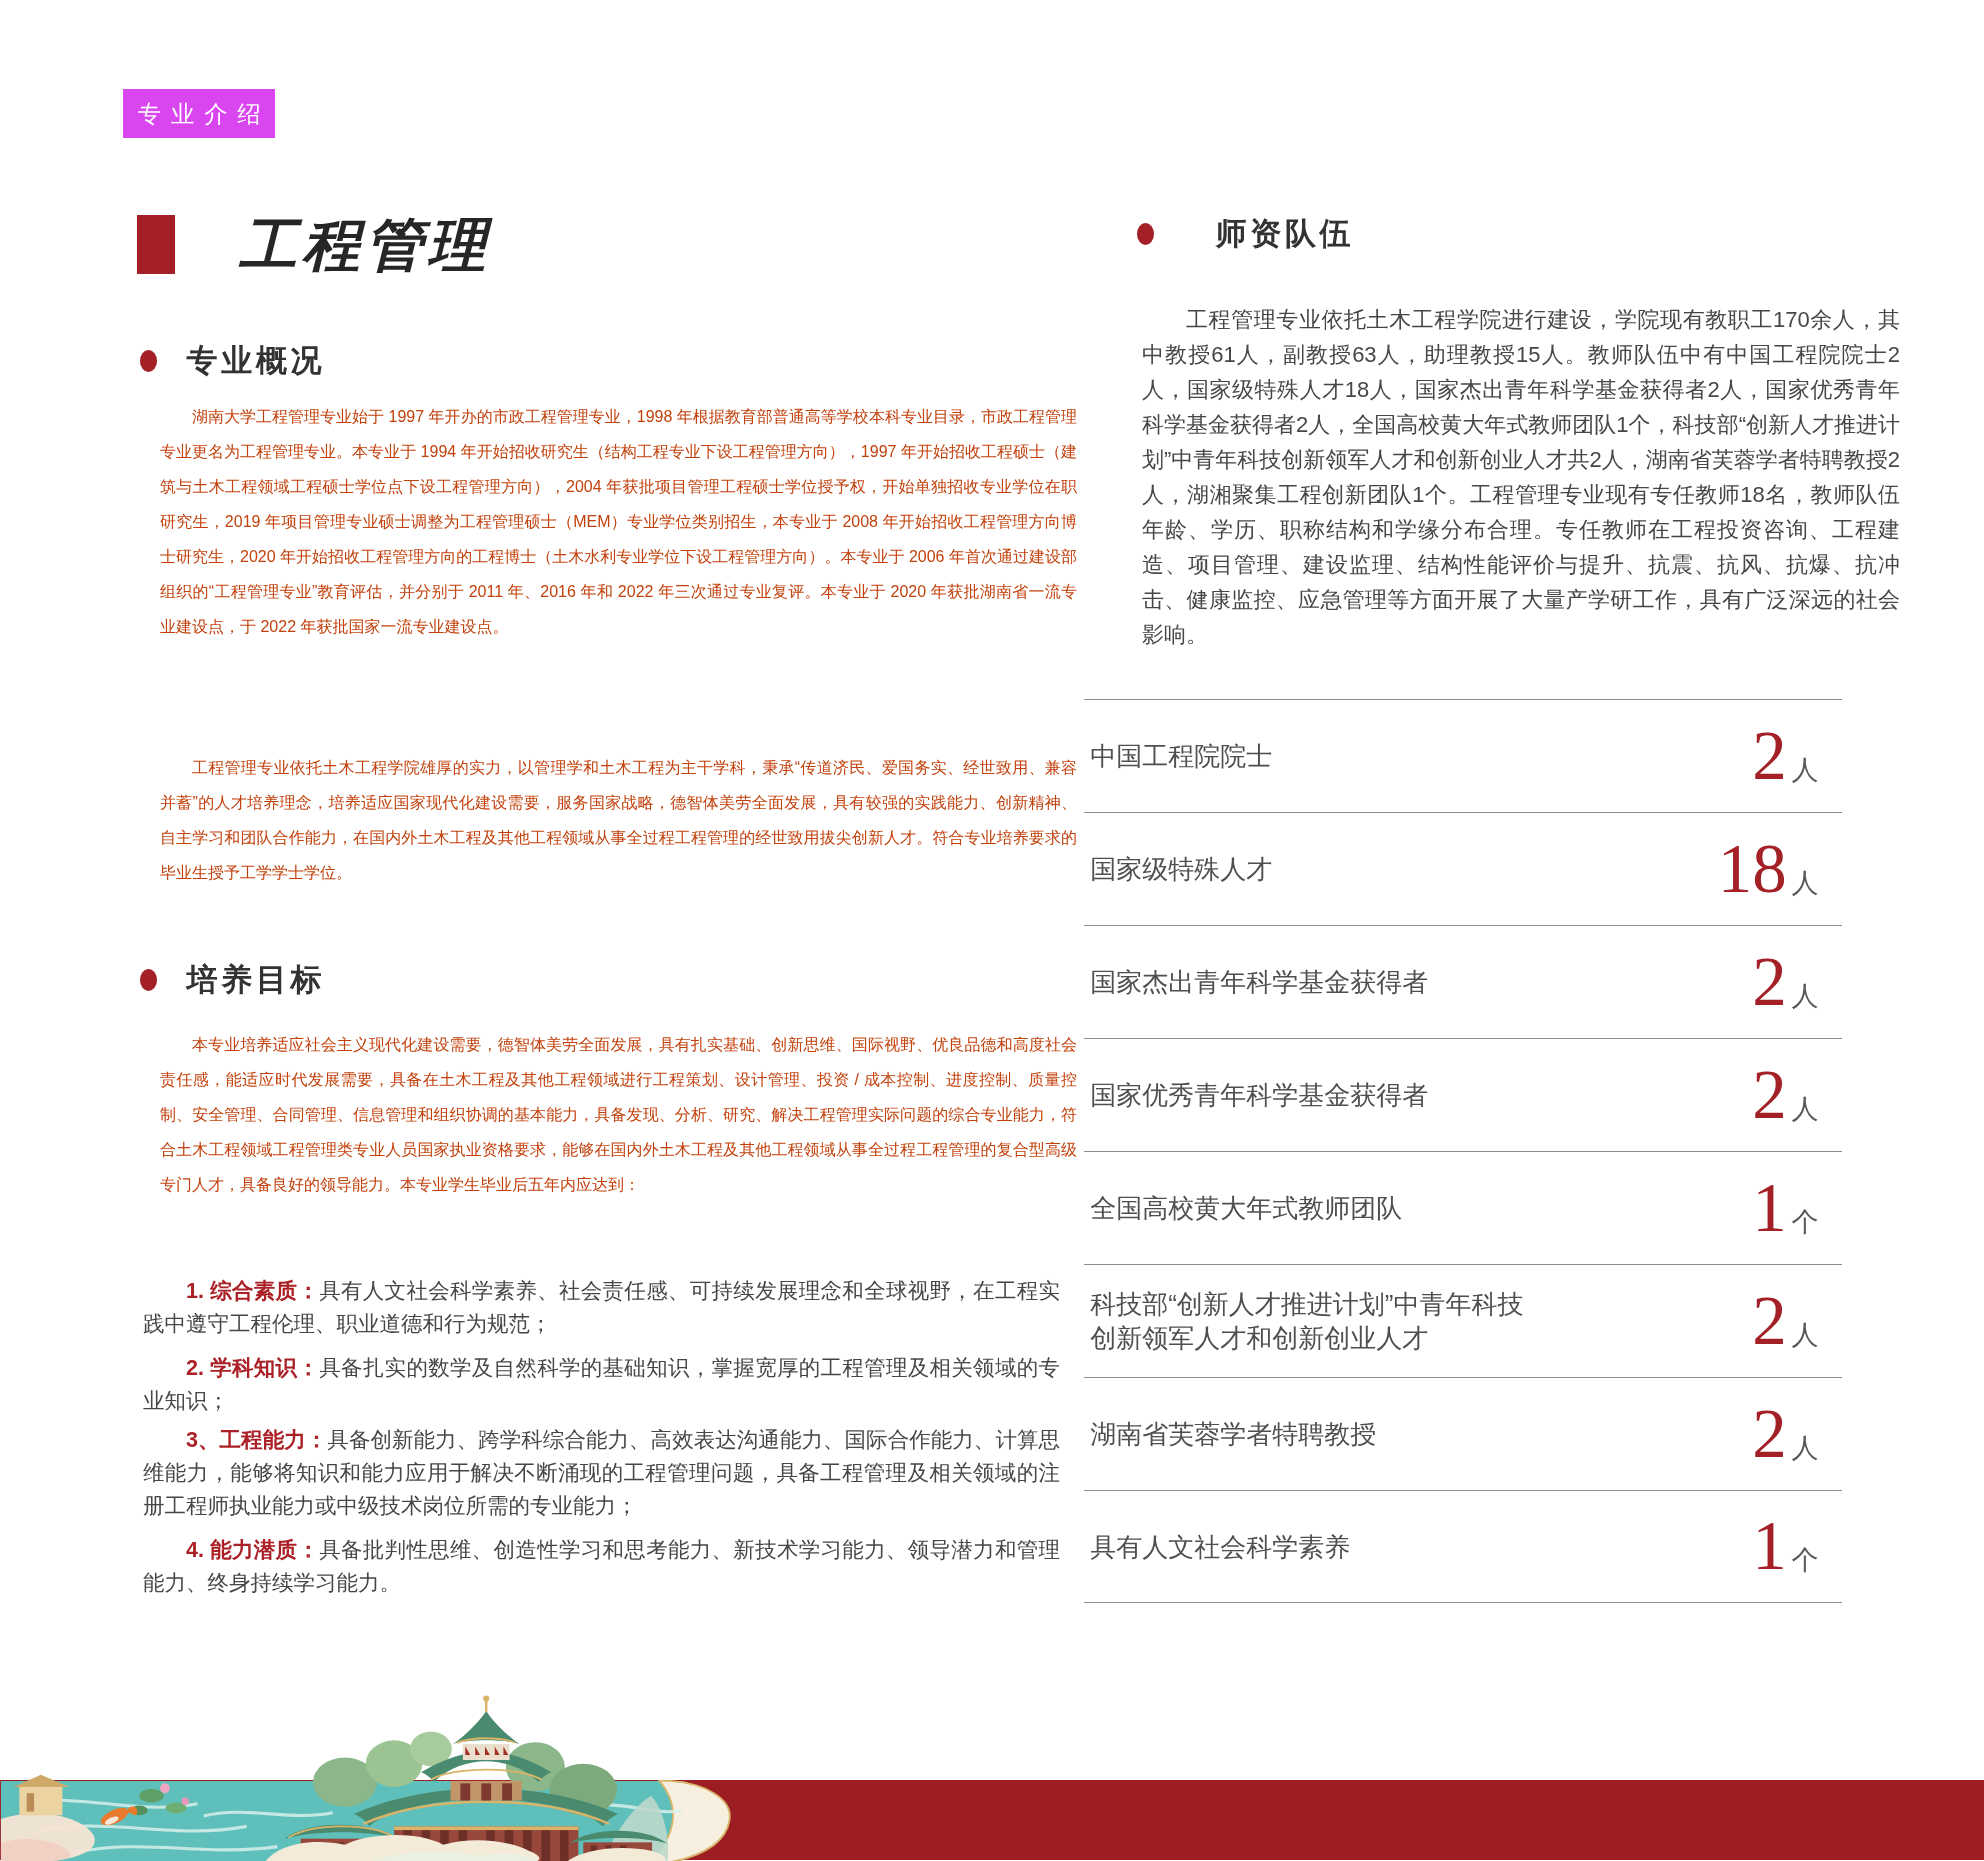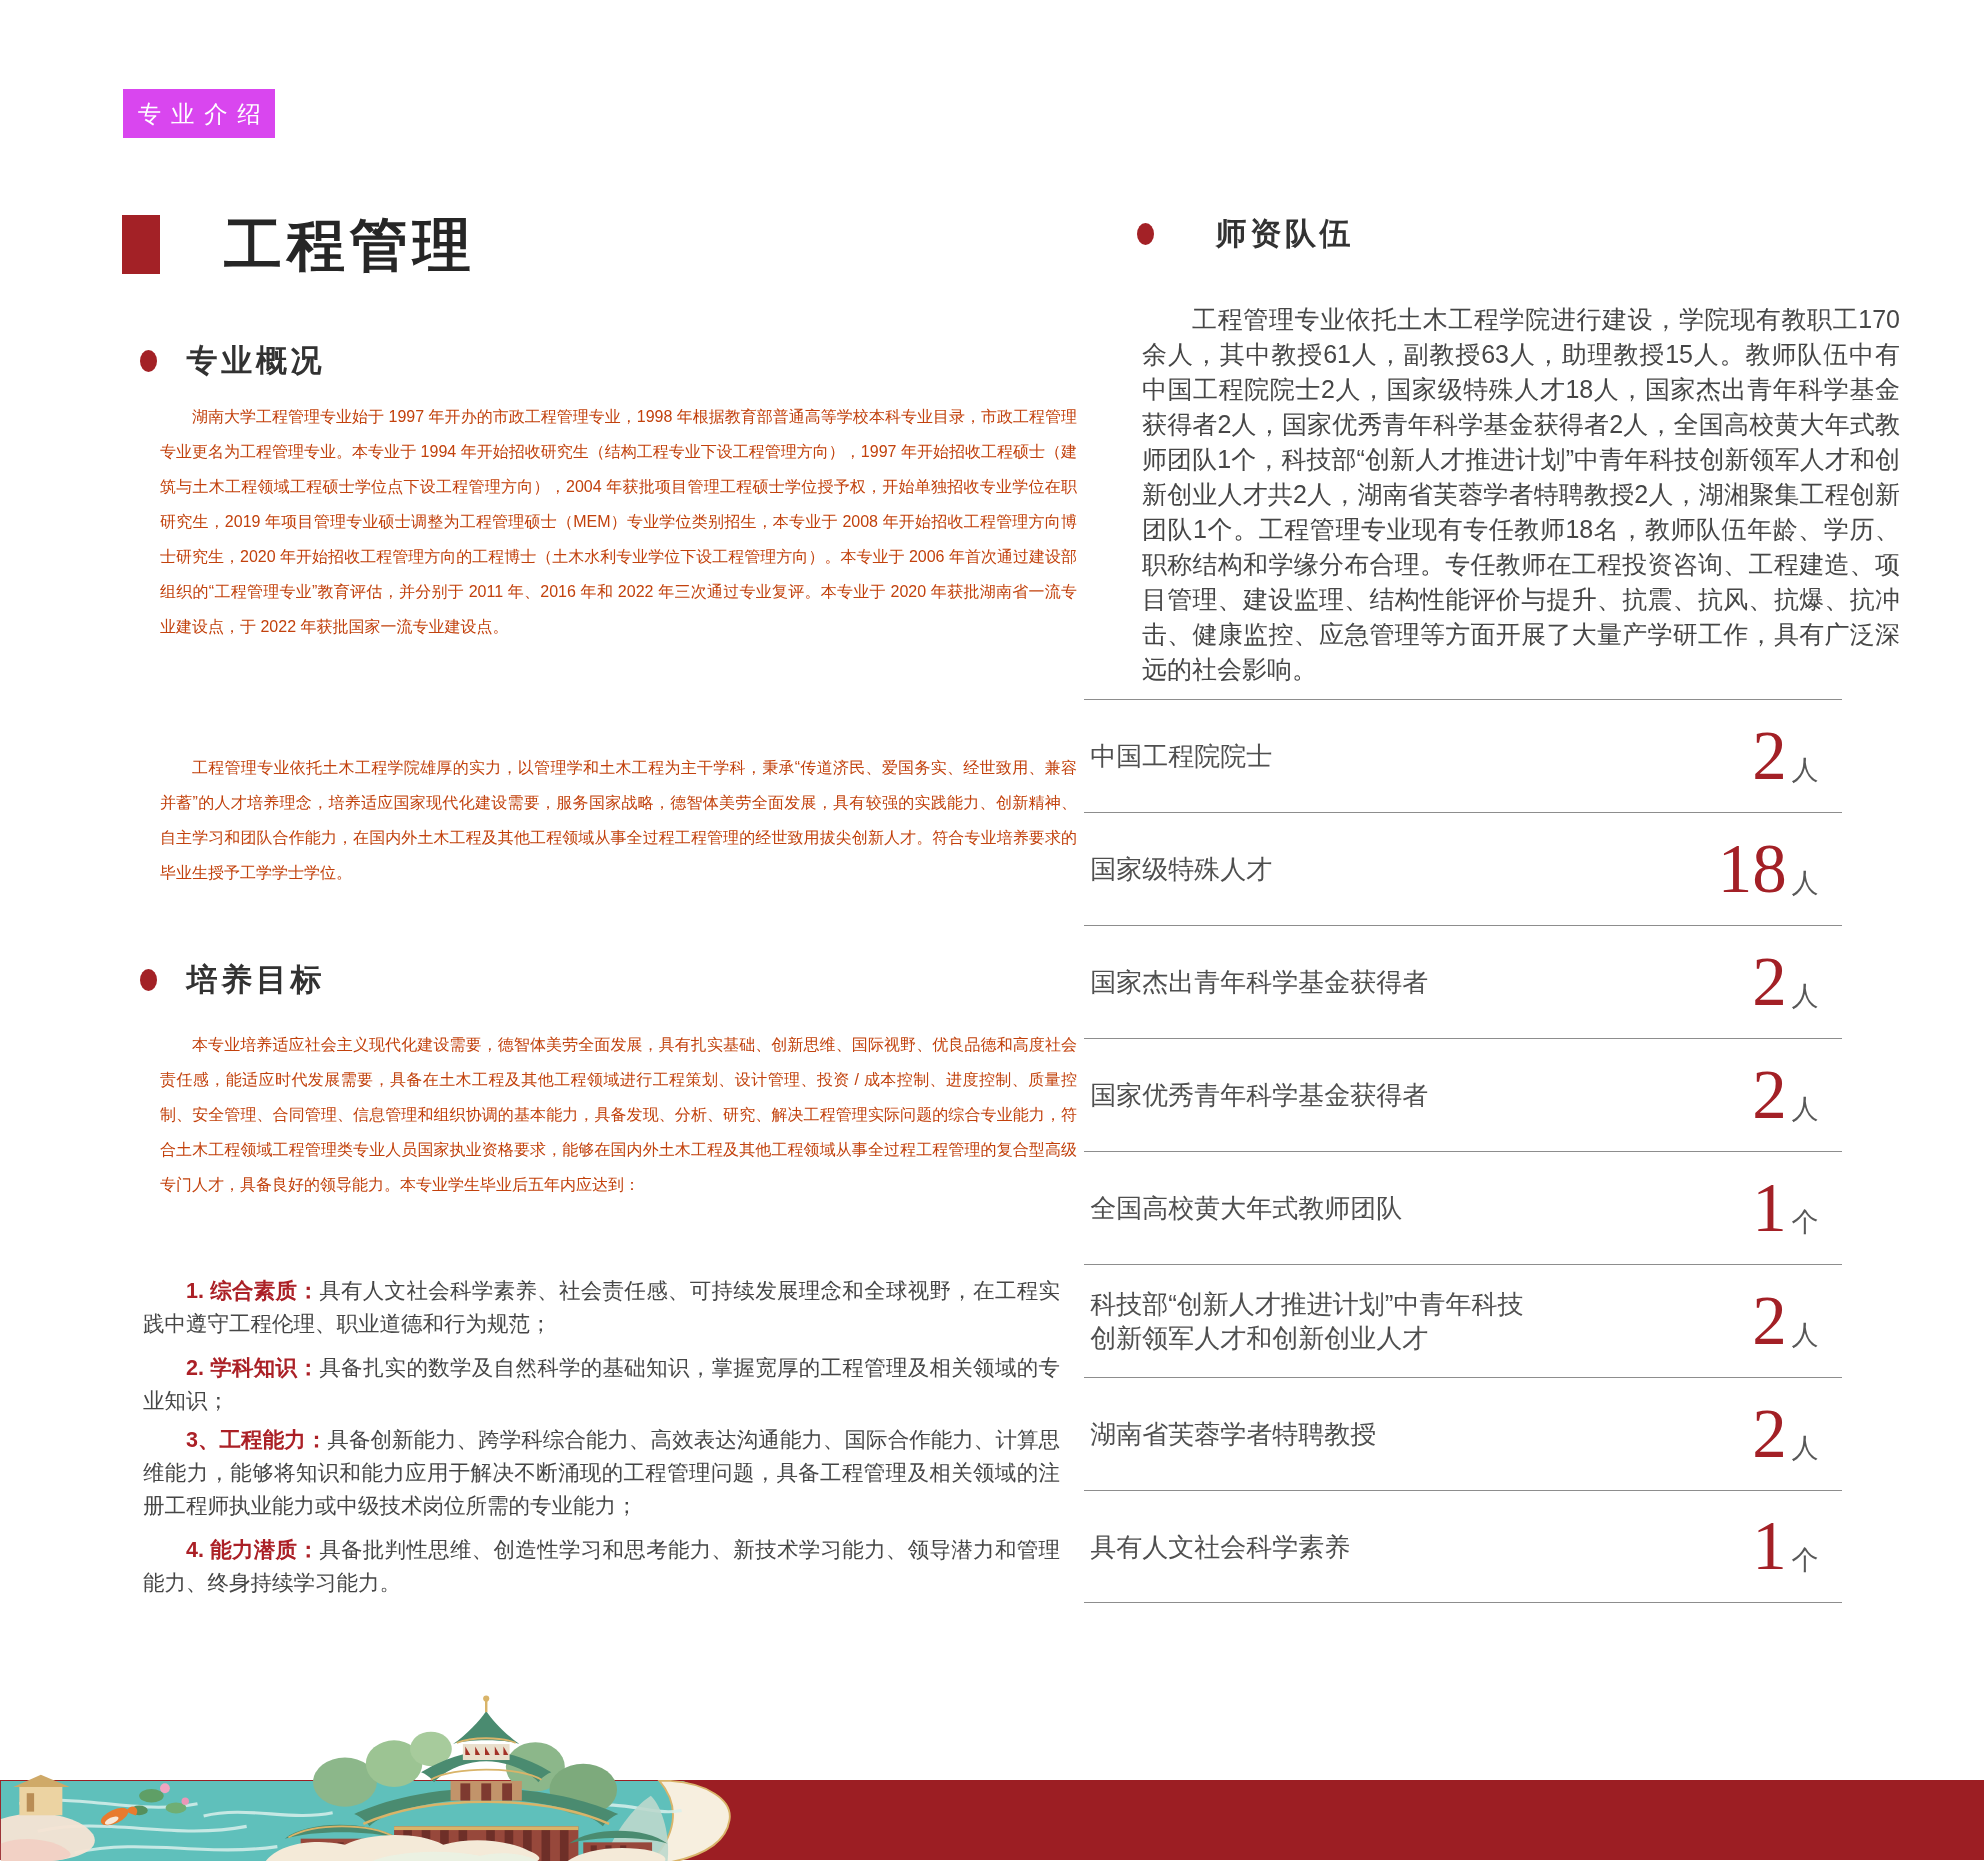--- a/index.html
+++ b/index.html
@@ -13,21 +13,21 @@
   }
   
   .tag {
     position:absolute; left:123px; top:89px;
     background:#d946ef; color:#ffffff;
     font-size:23.4px; letter-spacing:9.8px;
     padding:8.6px 4.9px 8.6px 14.8px;
     min-width:130px; text-align:right;
   }
   
-  .title-row { position:absolute; left:122px; top:215px; display:flex; align-items:center; }
+  .title-row { position:absolute; left:137px; top:215px; display:flex; align-items:center;font-style:italic; }
   .title-square { width:38px; height:59px; background:#a32126; margin-right:64px; flex:0 0 auto; }
   .page-title { font-size:58px; font-weight:bold; color:#262626; letter-spacing:4.9px; line-height:1; }
 
   
   .sec-head { position:absolute; display:flex; align-items:center; }
   .sec-dot { width:17px; height:22px; background:#a32126; border-radius:50%; margin-right:29.5px; flex:0 0 auto; }
   .sec-title { font-size:31px; color:#323232; letter-spacing:3.7px; line-height:1; }
   #head-overview { left:140px; top:345px; }
   #head-goals    { left:140px; top:964px; }
   #head-faculty  { left:1137px; top:218px;gap:32px; }
@@ -49,21 +49,21 @@
   }
   #item-0 { top:1275px; }
   #item-1 { top:1352px; }
   #item-2 { top:1424px; }
   #item-3 { top:1534px; }
   .item-label { color:#ab2026; font-weight:bold; }
 
   
   .para-right {
     position:absolute; left:1142px; width:758px;
-    font-size:25px; line-height:35px;
+    font-size:22px; line-height:35px;
     text-align:justify; text-indent:2em; color:#464646;
   }
   #para-faculty { top:302px; }
 
   .stats { position:absolute; left:1084px; top:699px; width:758px; }
   .stat-row {
     display:flex; align-items:center; justify-content:space-between;
     height:113px; border-top:1.8px solid #8d8d8d;
     padding:0 23.4px 0 6.2px;
   }

